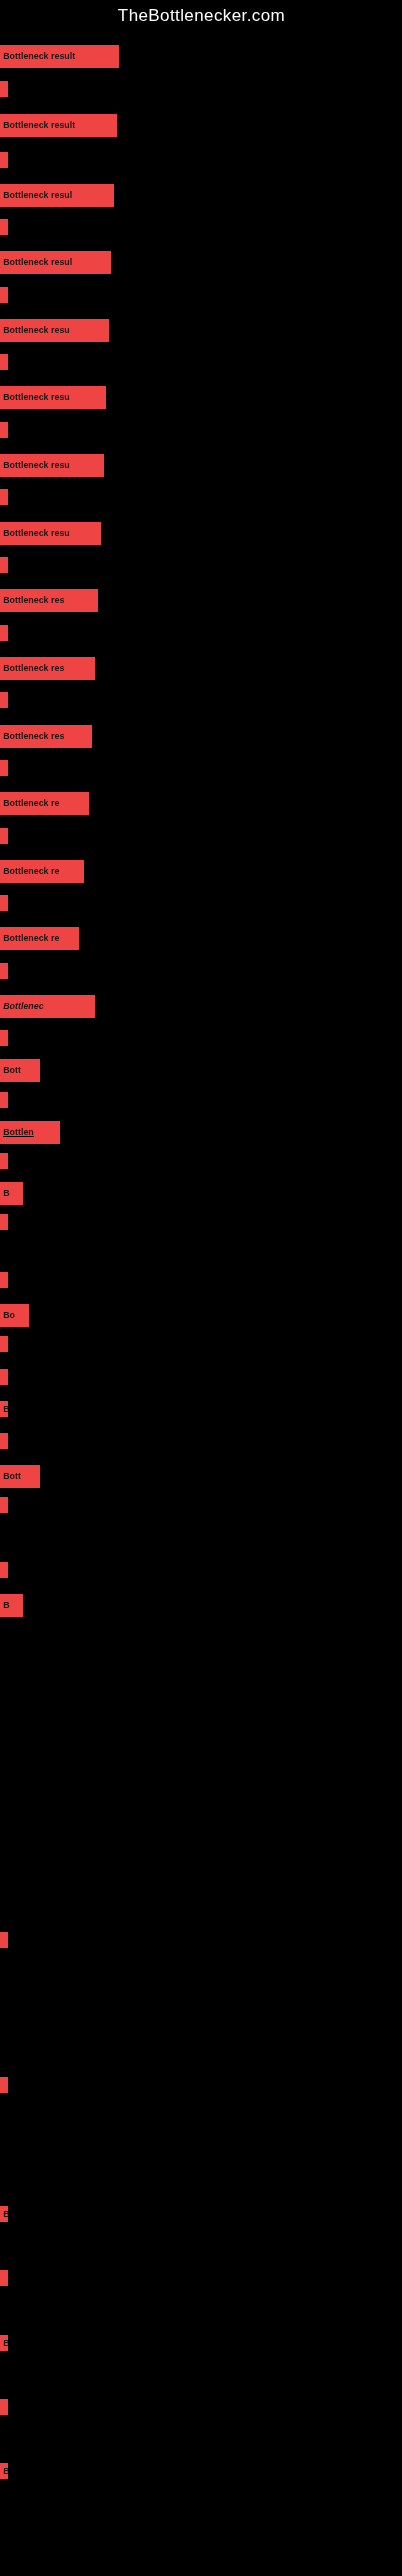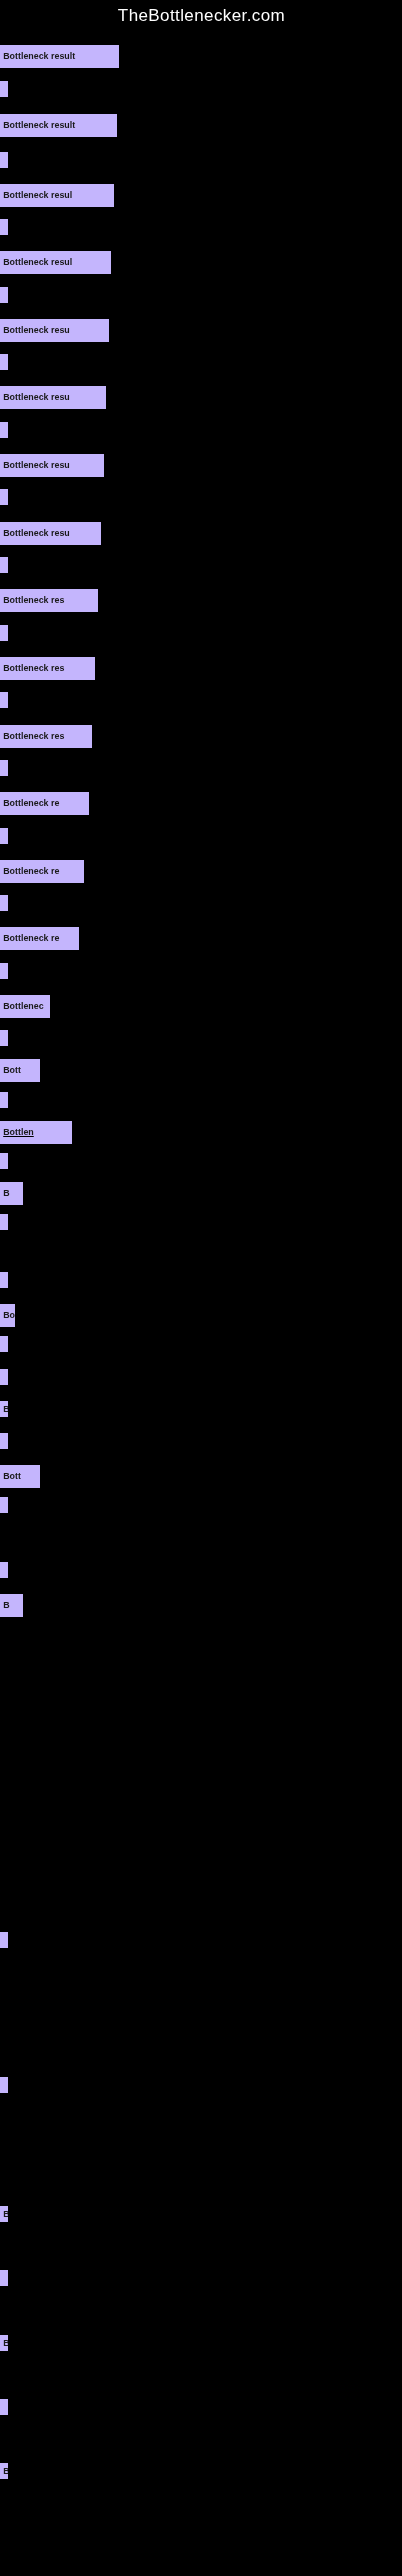--- a/index.html
+++ b/index.html
@@ -21,21 +21,21 @@
       text-align: center;
       color: #ffffff;
       font-size: 17px;
       padding: 6.4px 0 3.2px 0;
       letter-spacing: 0.4px;
     }
 
     .bottleneck-bar {
       position: absolute;
       left: 0;
-      background-color: #c4b5fd;
+      background-color: #ef4444;
       height: 22.5px;
       display: flex;
       align-items: center;
       padding-left: 3.2px;
       white-space: nowrap;
       overflow: hidden;
     }
 
     .bottleneck-bar span {
       color: #1a1a1a;
@@ -84,33 +84,33 @@
     </div>
     <div class="bottleneck-bar" style="top: 792px; width: 89px;">
       <span>Bottleneck re</span>
     </div>
     <div class="bottleneck-bar" style="top: 860px; width: 84px;">
       <span>Bottleneck re</span>
     </div>
     <div class="bottleneck-bar" style="top: 927px; width: 79px;">
       <span>Bottleneck re</span>
     </div>
-    <div class="bottleneck-bar" style="top: 995px; width: 50px;">
+    <div class="bottleneck-bar" style="top: 995px; width: 95px; font-style: italic;">
       <span>Bottlenec</span>
     </div>
     <div class="bottleneck-bar" style="top: 1059px; width: 40px;">
       <span>Bott</span>
     </div>
-    <div class="bottleneck-bar" style="top: 1121px; width: 72px; text-decoration: underline;">
+    <div class="bottleneck-bar" style="top: 1121px; width: 60px; text-decoration: underline;">
       <span>Bottlen</span>
     </div>
     <div class="bottleneck-bar" style="top: 1182px; width: 22.5px;">
       <span>B</span>
     </div>
-    <div class="bottleneck-bar" style="top: 1304px; width: 15px;">
+    <div class="bottleneck-bar" style="top: 1304px; width: 29px;">
       <span>Bo</span>
     </div>
     <div class="bottleneck-bar" style="top: 1465px; width: 40px;">
       <span>Bott</span>
     </div>
     <div class="bottleneck-bar" style="top: 1594px; width: 22.5px;">
       <span>B</span>
     </div>
     <div class="bottleneck-bar" style="top: 81px; width: 8px; height: 16px;"></div>
     <div class="bottleneck-bar" style="top: 152px; width: 8px; height: 16px;"></div>

